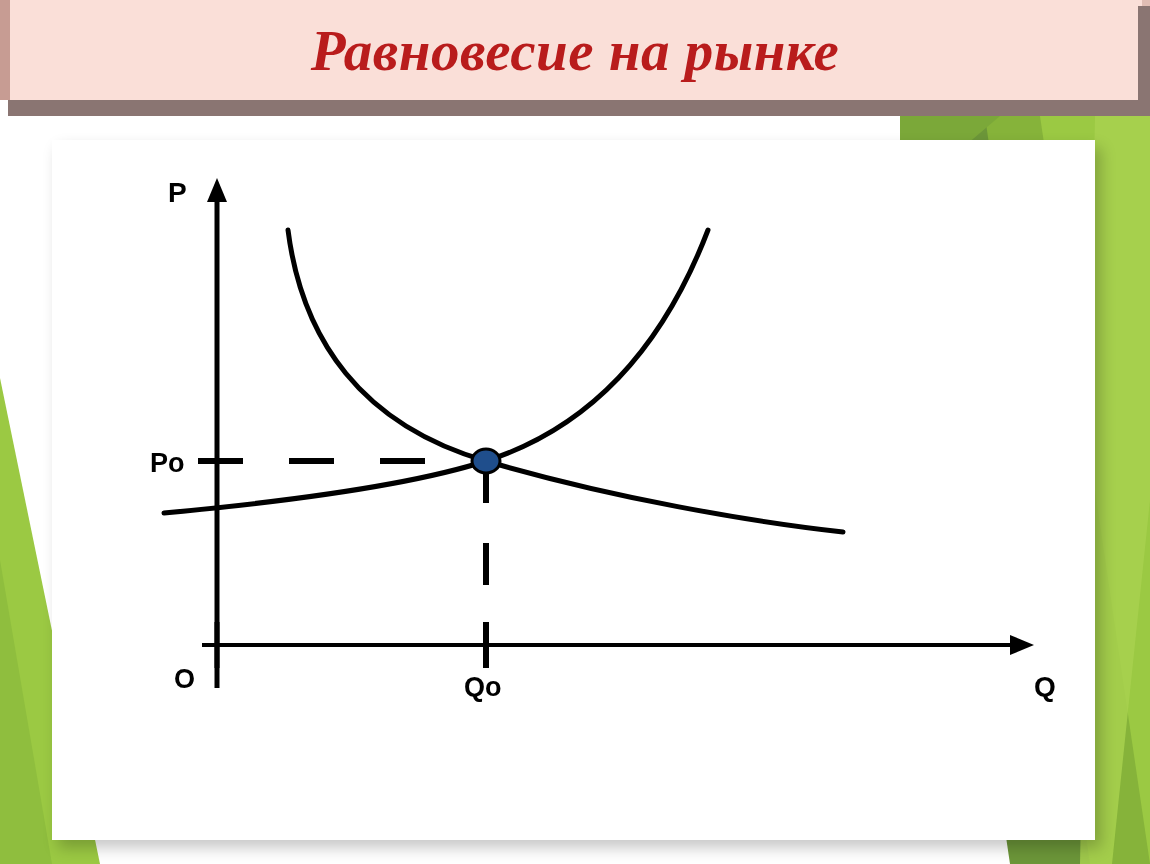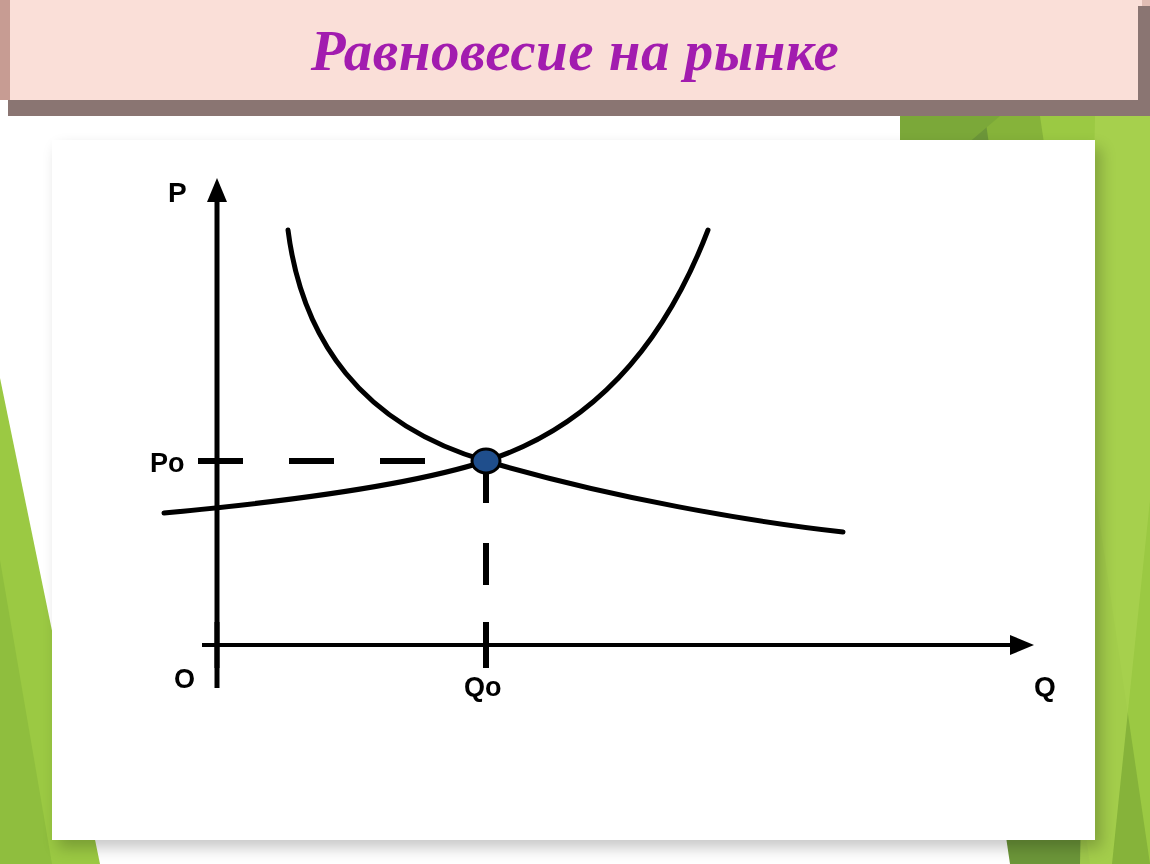--- a/index.html
+++ b/index.html
@@ -61,21 +61,21 @@
     background: #e0bdb4;
     z-index: 4;
   }
   #title-text {
     position: absolute;
     left: 0; top: 0;
     width: 1134px; height: 100px;
     display: flex;
     align-items: center;
     justify-content: center;
-    color: #a21caf;
+    color: #b91c1c;
     font-family: "Liberation Serif", "DejaVu Serif", serif;
     font-size: 57px;
     font-weight: bold;
     font-style: italic;
     letter-spacing: 0.5px;
     white-space: nowrap;
     z-index: 6;
   }
 
   

